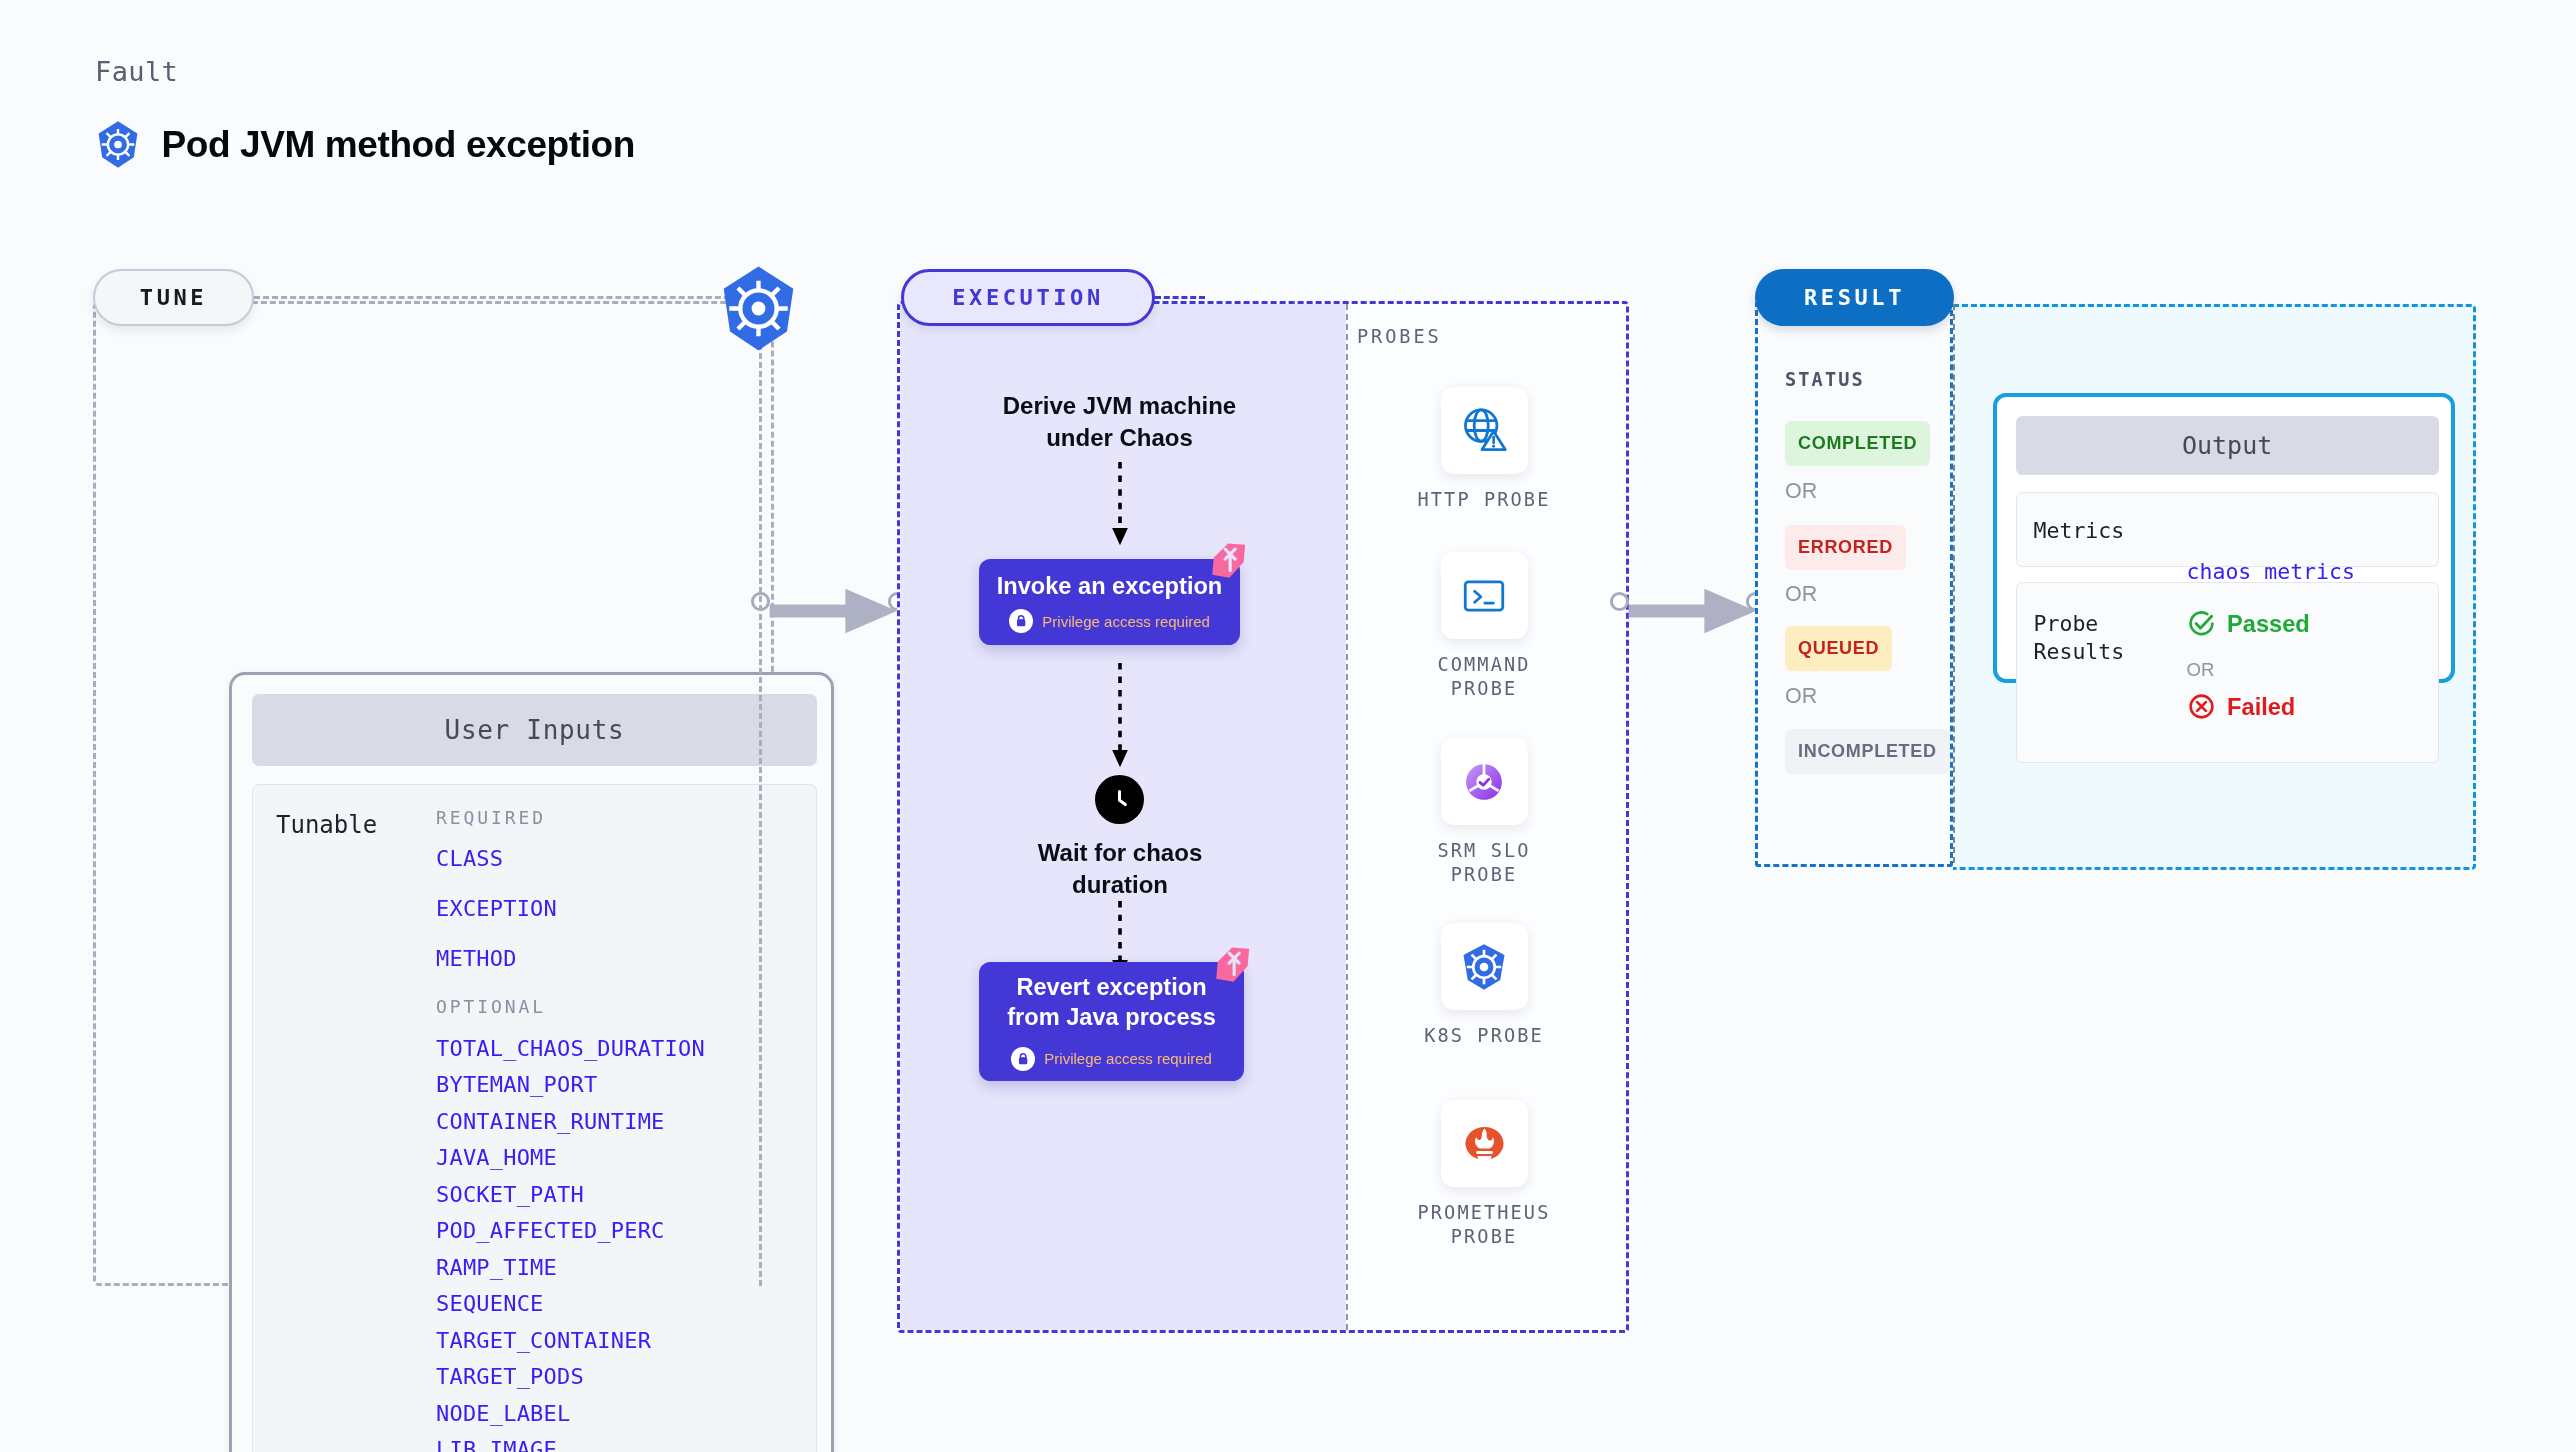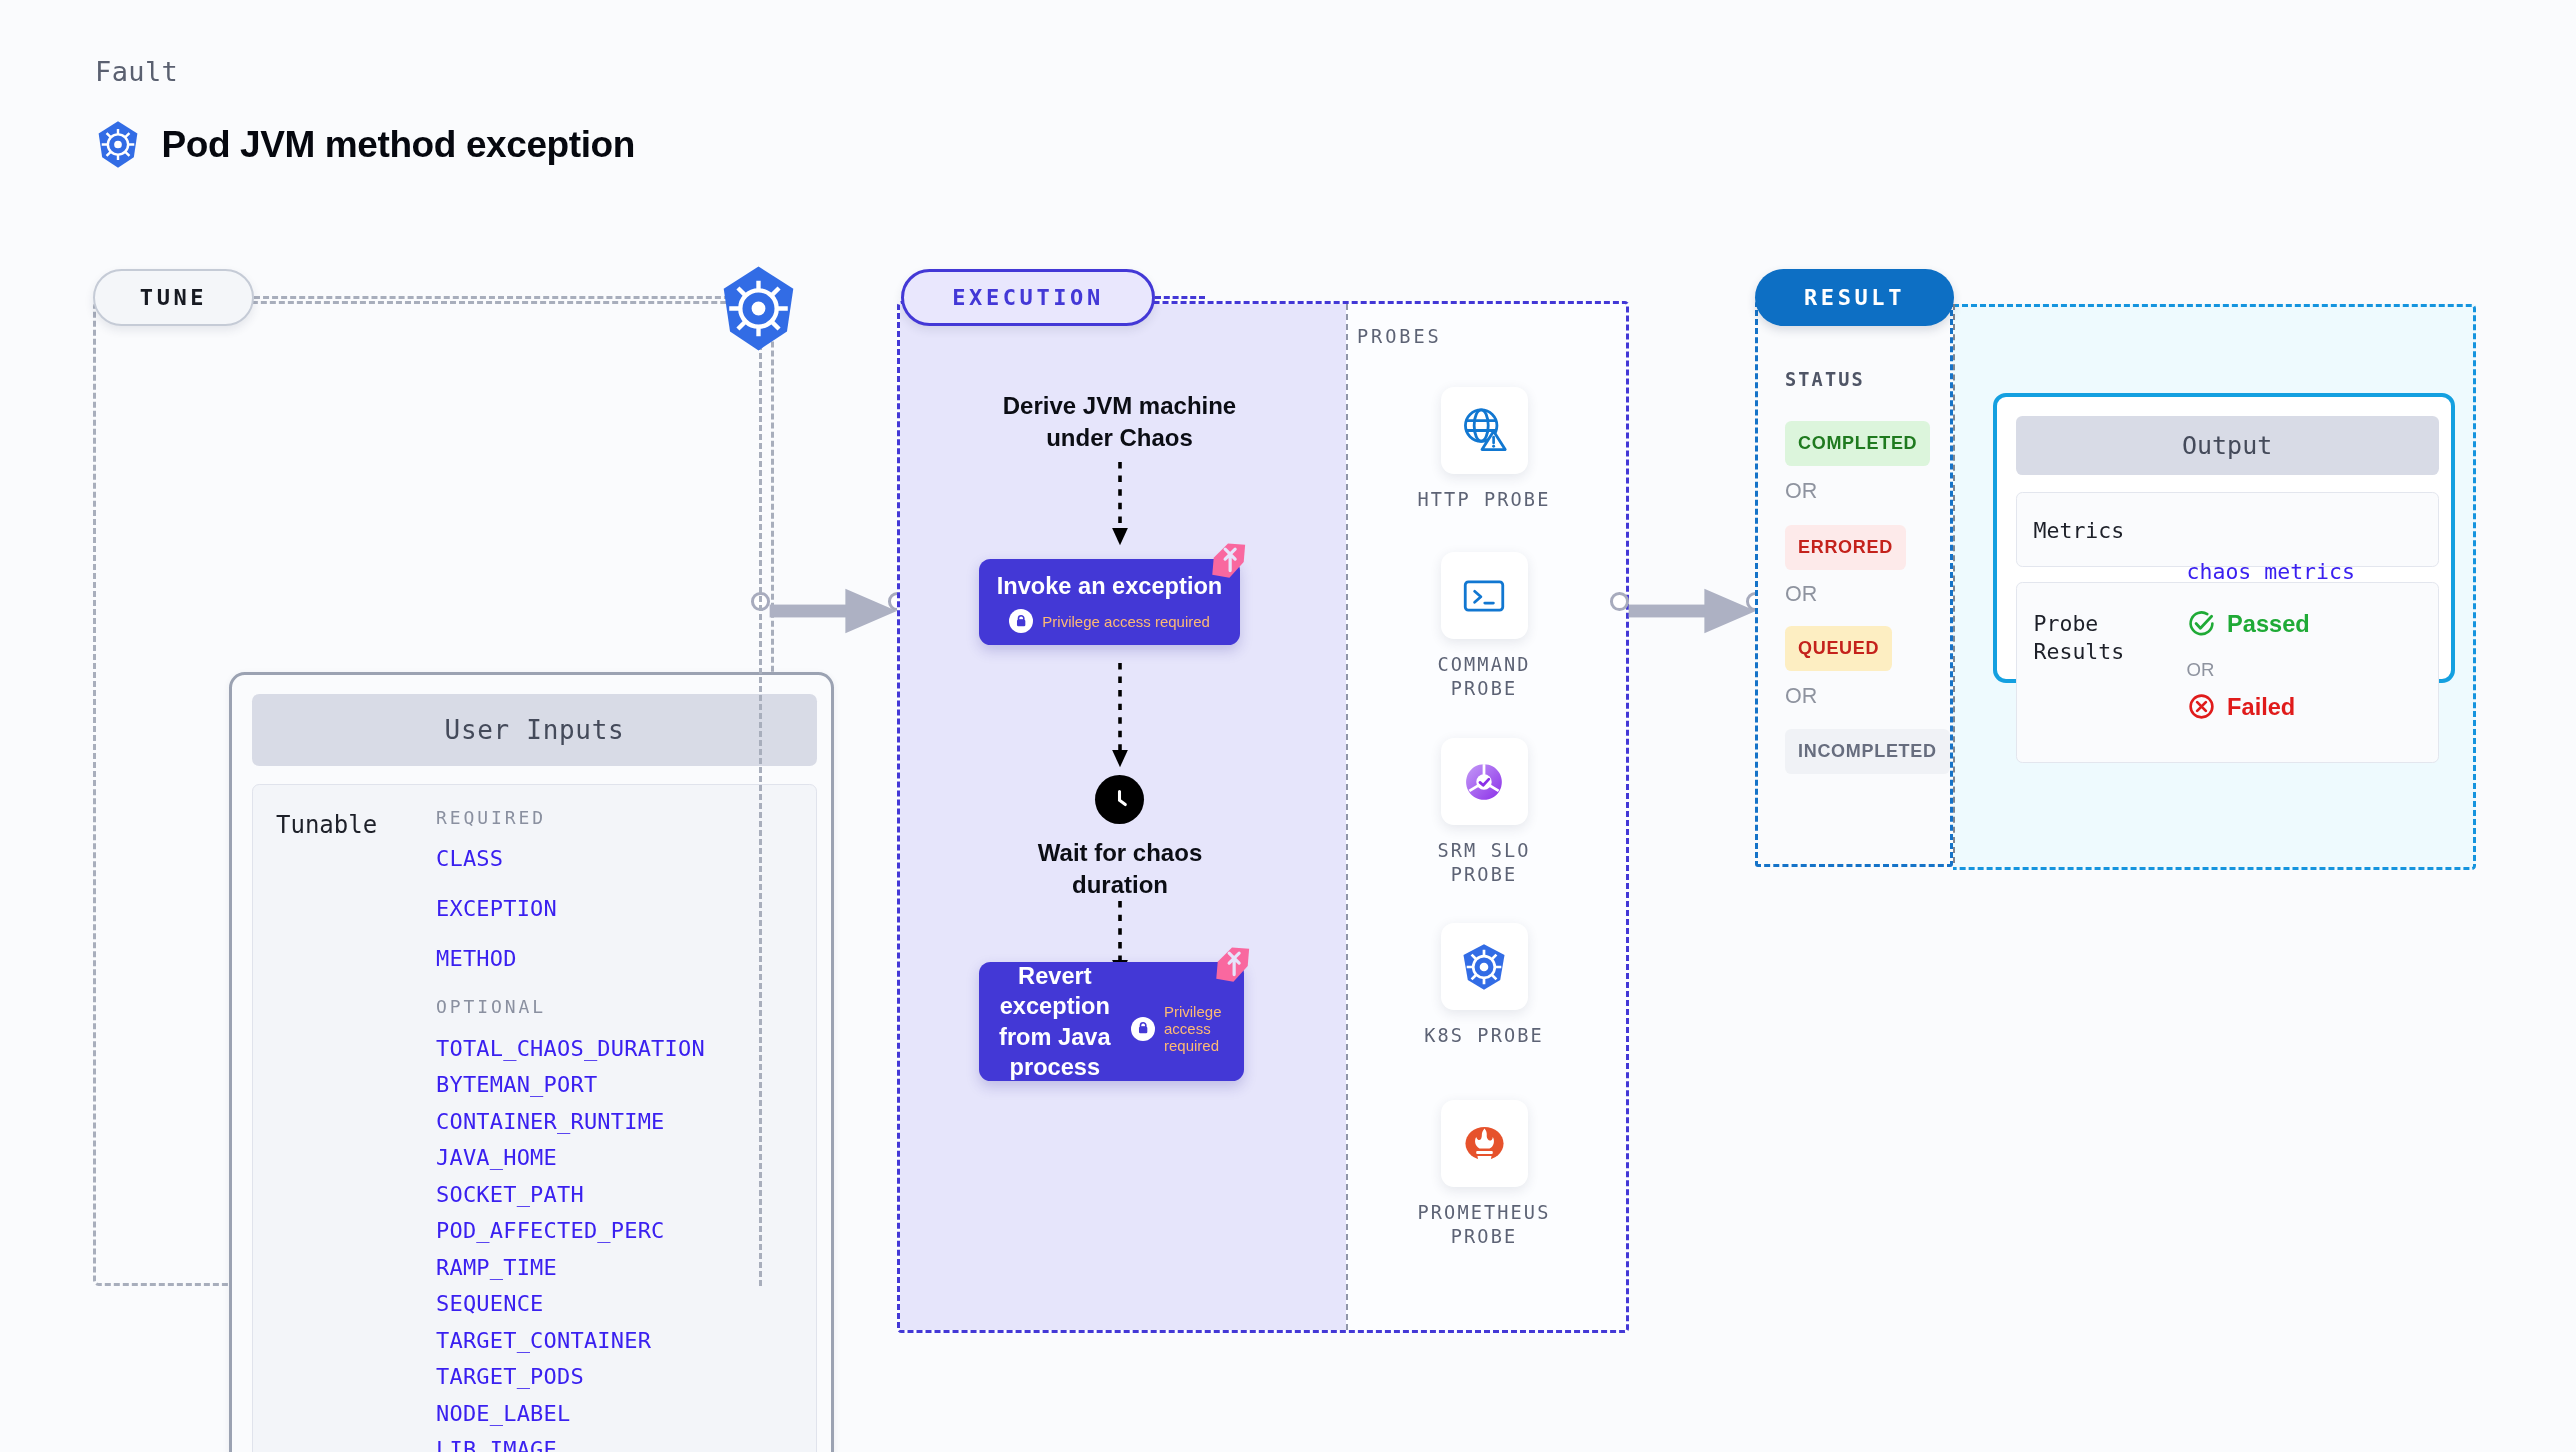--- a/index.html
+++ b/index.html
@@ -348,21 +348,21 @@
 duration</span>
   </div>
   <div class="arrow-v" style="left:1102px; top:901px;">
     <svg width="36" height="79" viewBox="0 0 50 110">
       <line x1="25" y1="0" x2="25" y2="86" stroke="#000" stroke-width="5" stroke-dasharray="9,10"></line>
       <polygon points="14,82 36,82 25,106" fill="#000"></polygon>
     </svg>
   </div>
 
   <div class="pbox" style="left:979px; top:962px; width:265px; height:119px;
-                           display:flex; flex-direction:row; align-items:center; justify-content:center;">
+                           display:flex; flex-direction:column; align-items:center; justify-content:center;">
     <div class="pbox-title" style="white-space:pre-line;">Revert exception
 from Java process</div>
     <div class="pbox-sub" style="margin-top:14.3px;">
       <span class="lock-dot">
         <svg width="14.3" height="14.3" viewBox="0 0 24 24">
           <path d="M12 3a4.5 4.5 0 0 0-4.5 4.5V10h9V7.5A4.5 4.5 0 0 0 12 3z" fill="none" stroke="#4338d6" stroke-width="2.6"></path>
           <rect x="5" y="9.5" width="14" height="11" rx="2.2" fill="#4338d6"></rect>
         </svg>
       </span>
       <span>Privilege access required</span>

